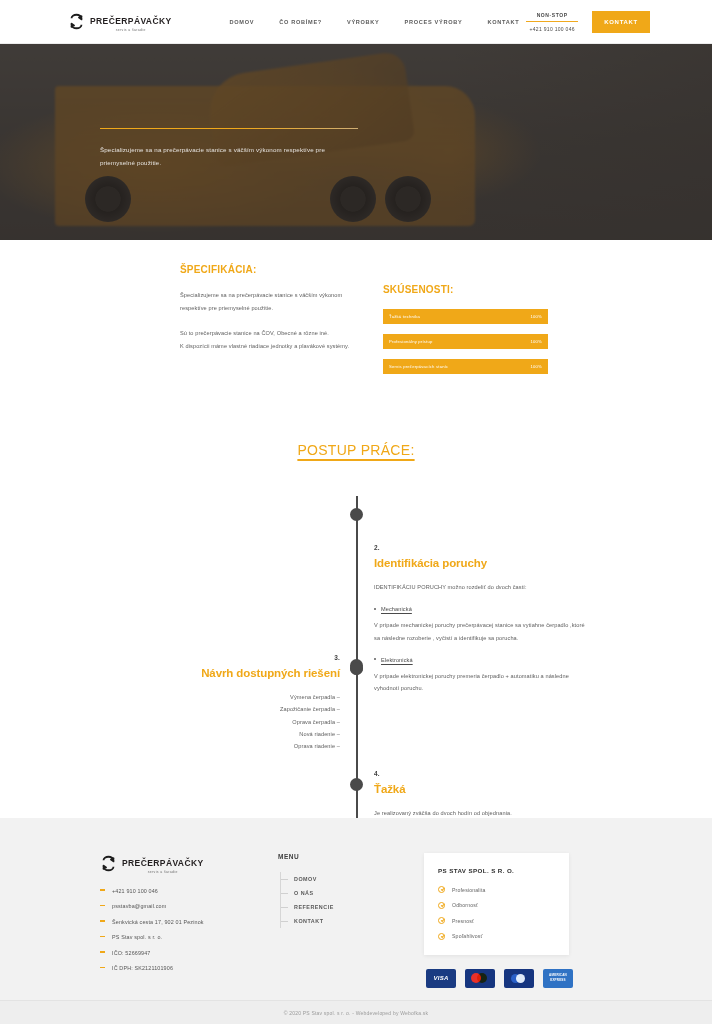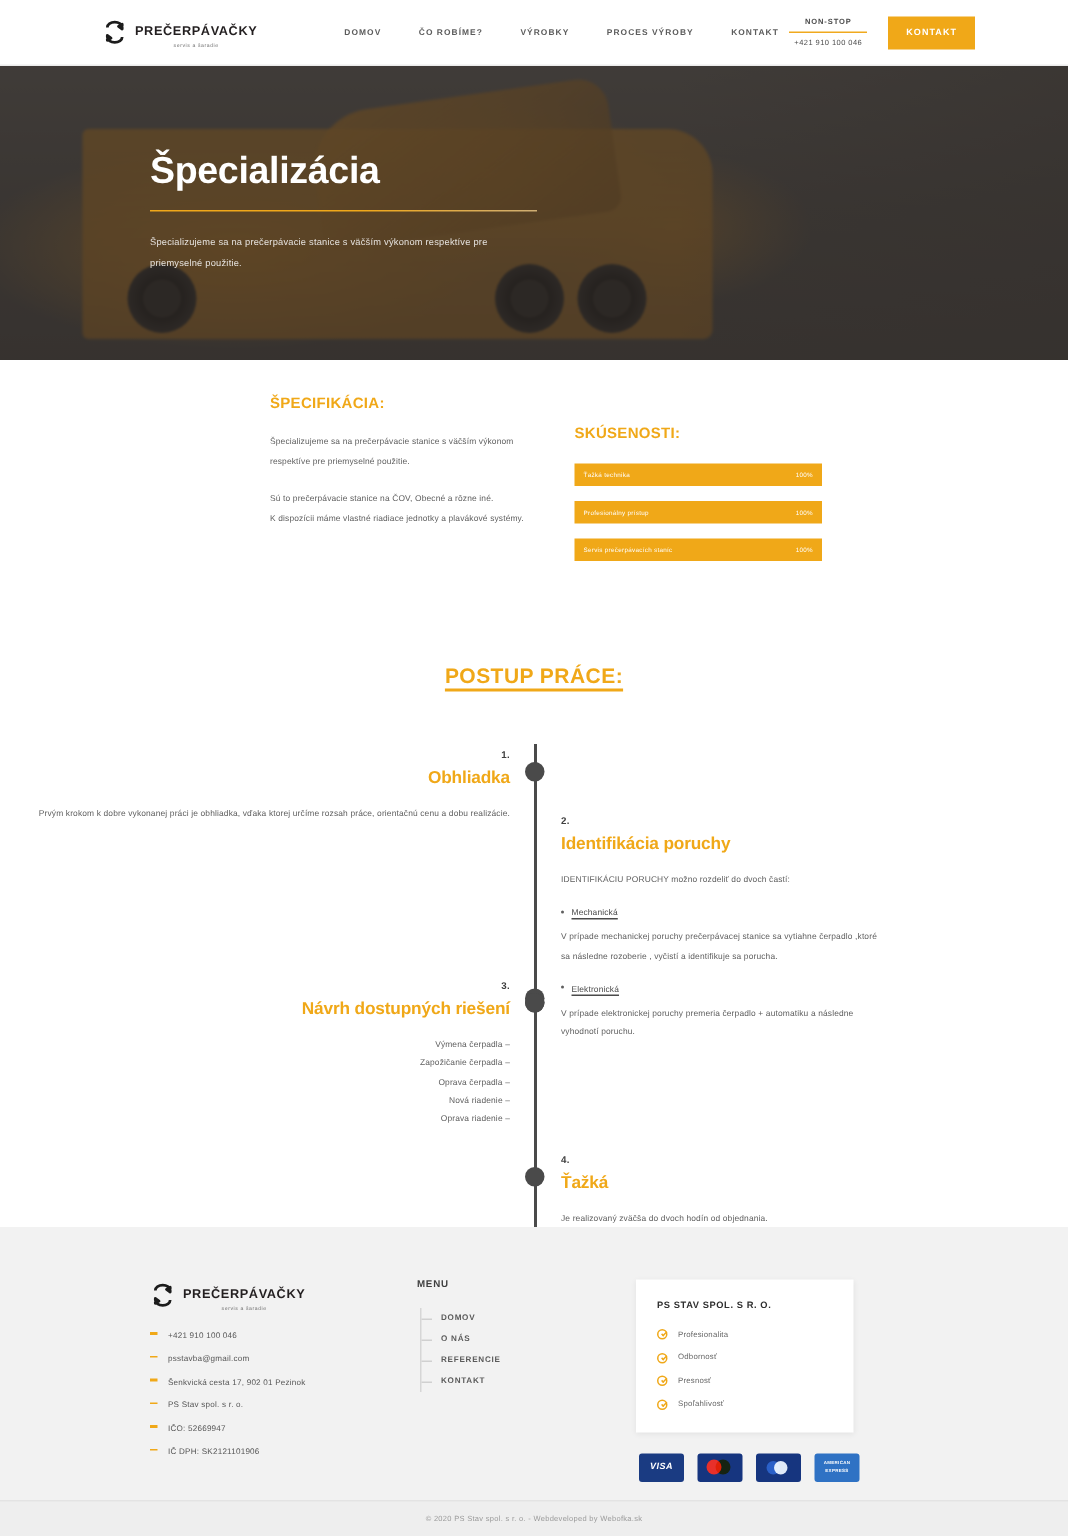--- a/index.html
+++ b/index.html
@@ -222,21 +222,21 @@
 
   
   .postup {
     padding-top: 18px;
     background: #fff;
   }
   .postup-title {
     text-align: center;
     color: #f0a818;
     font-size: 14px;
-    font-weight: bold;
+    font-weight: normal;
     letter-spacing: .3px;
     text-decoration: underline;
     text-underline-offset: 4px;
     text-decoration-thickness: 1.5px;
   }
 
   .timeline {
     position: relative;
     margin-top: 38px;
     height: 330px;
@@ -510,21 +510,20 @@
   <div class="hero-photo">
     <div class="hero-truck"></div>
     <div class="hero-truck2"></div>
     <div class="hero-wheel" style="left:85px"></div>
     <div class="hero-wheel" style="left:330px"></div>
     <div class="hero-wheel" style="left:385px"></div>
     <div class="hero-dark-right"></div>
   </div>
   <div class="hero-overlay"></div>
   <div class="hero-inner">
-    <h1 class="hero-title">Špecializácia</h1>
     <div class="hero-rule"></div>
     <p class="hero-desc">Špecializujeme sa na prečerpávacie stanice s väčším výkonom respektíve pre priemyselné použitie.</p>
   </div>
 </div>
 
 <div class="spec-section">
   <div class="spec-left">
     <h2 class="sec-title">ŠPECIFIKÁCIA:</h2>
     <p class="spec-p">Špecializujeme sa na prečerpávacie stanice s väčším výkonom respektíve pre priemyselné použitie.</p>
     <p class="spec-p" style="white-space:pre-line">Sú to prečerpávacie stanice na ČOV, Obecné a rôzne iné.
@@ -554,25 +553,20 @@
 
   <div class="timeline">
     <div class="tl-line"></div>
 
     <div class="tl-dot" style="top:12px"></div>
     <div class="tl-dot" style="top:163px"></div>
     <div class="tl-dot" style="top:166px"></div>
     <div class="tl-dot" style="top:166px"></div>
     <div class="tl-dot" style="top:282px"></div>
 
-    <div class="tl-block tl-left" style="left:0; width:340px; top:4px">
-      <div class="tl-num">1.</div>
-      <div class="tl-head">Obhliadka</div>
-      <div class="tl-text">Prvým krokom  k dobre vykonanej práci je obhliadka, vďaka ktorej určíme rozsah práce, orientačnú cenu a dobu realizácie.</div>
-    </div>
 
     <div class="tl-block" style="left:374px; width:215px; top:48px">
       <div class="tl-num">2.</div>
       <div class="tl-head">Identifikácia poruchy</div>
       <div class="tl-text">IDENTIFIKÁCIU PORUCHY možno rozdeliť do dvoch častí:</div>
 
       <div class="bullet-item">
         <span class="bullet-dot"></span>
         <span class="bullet-label">Mechanická</span>
       </div>

